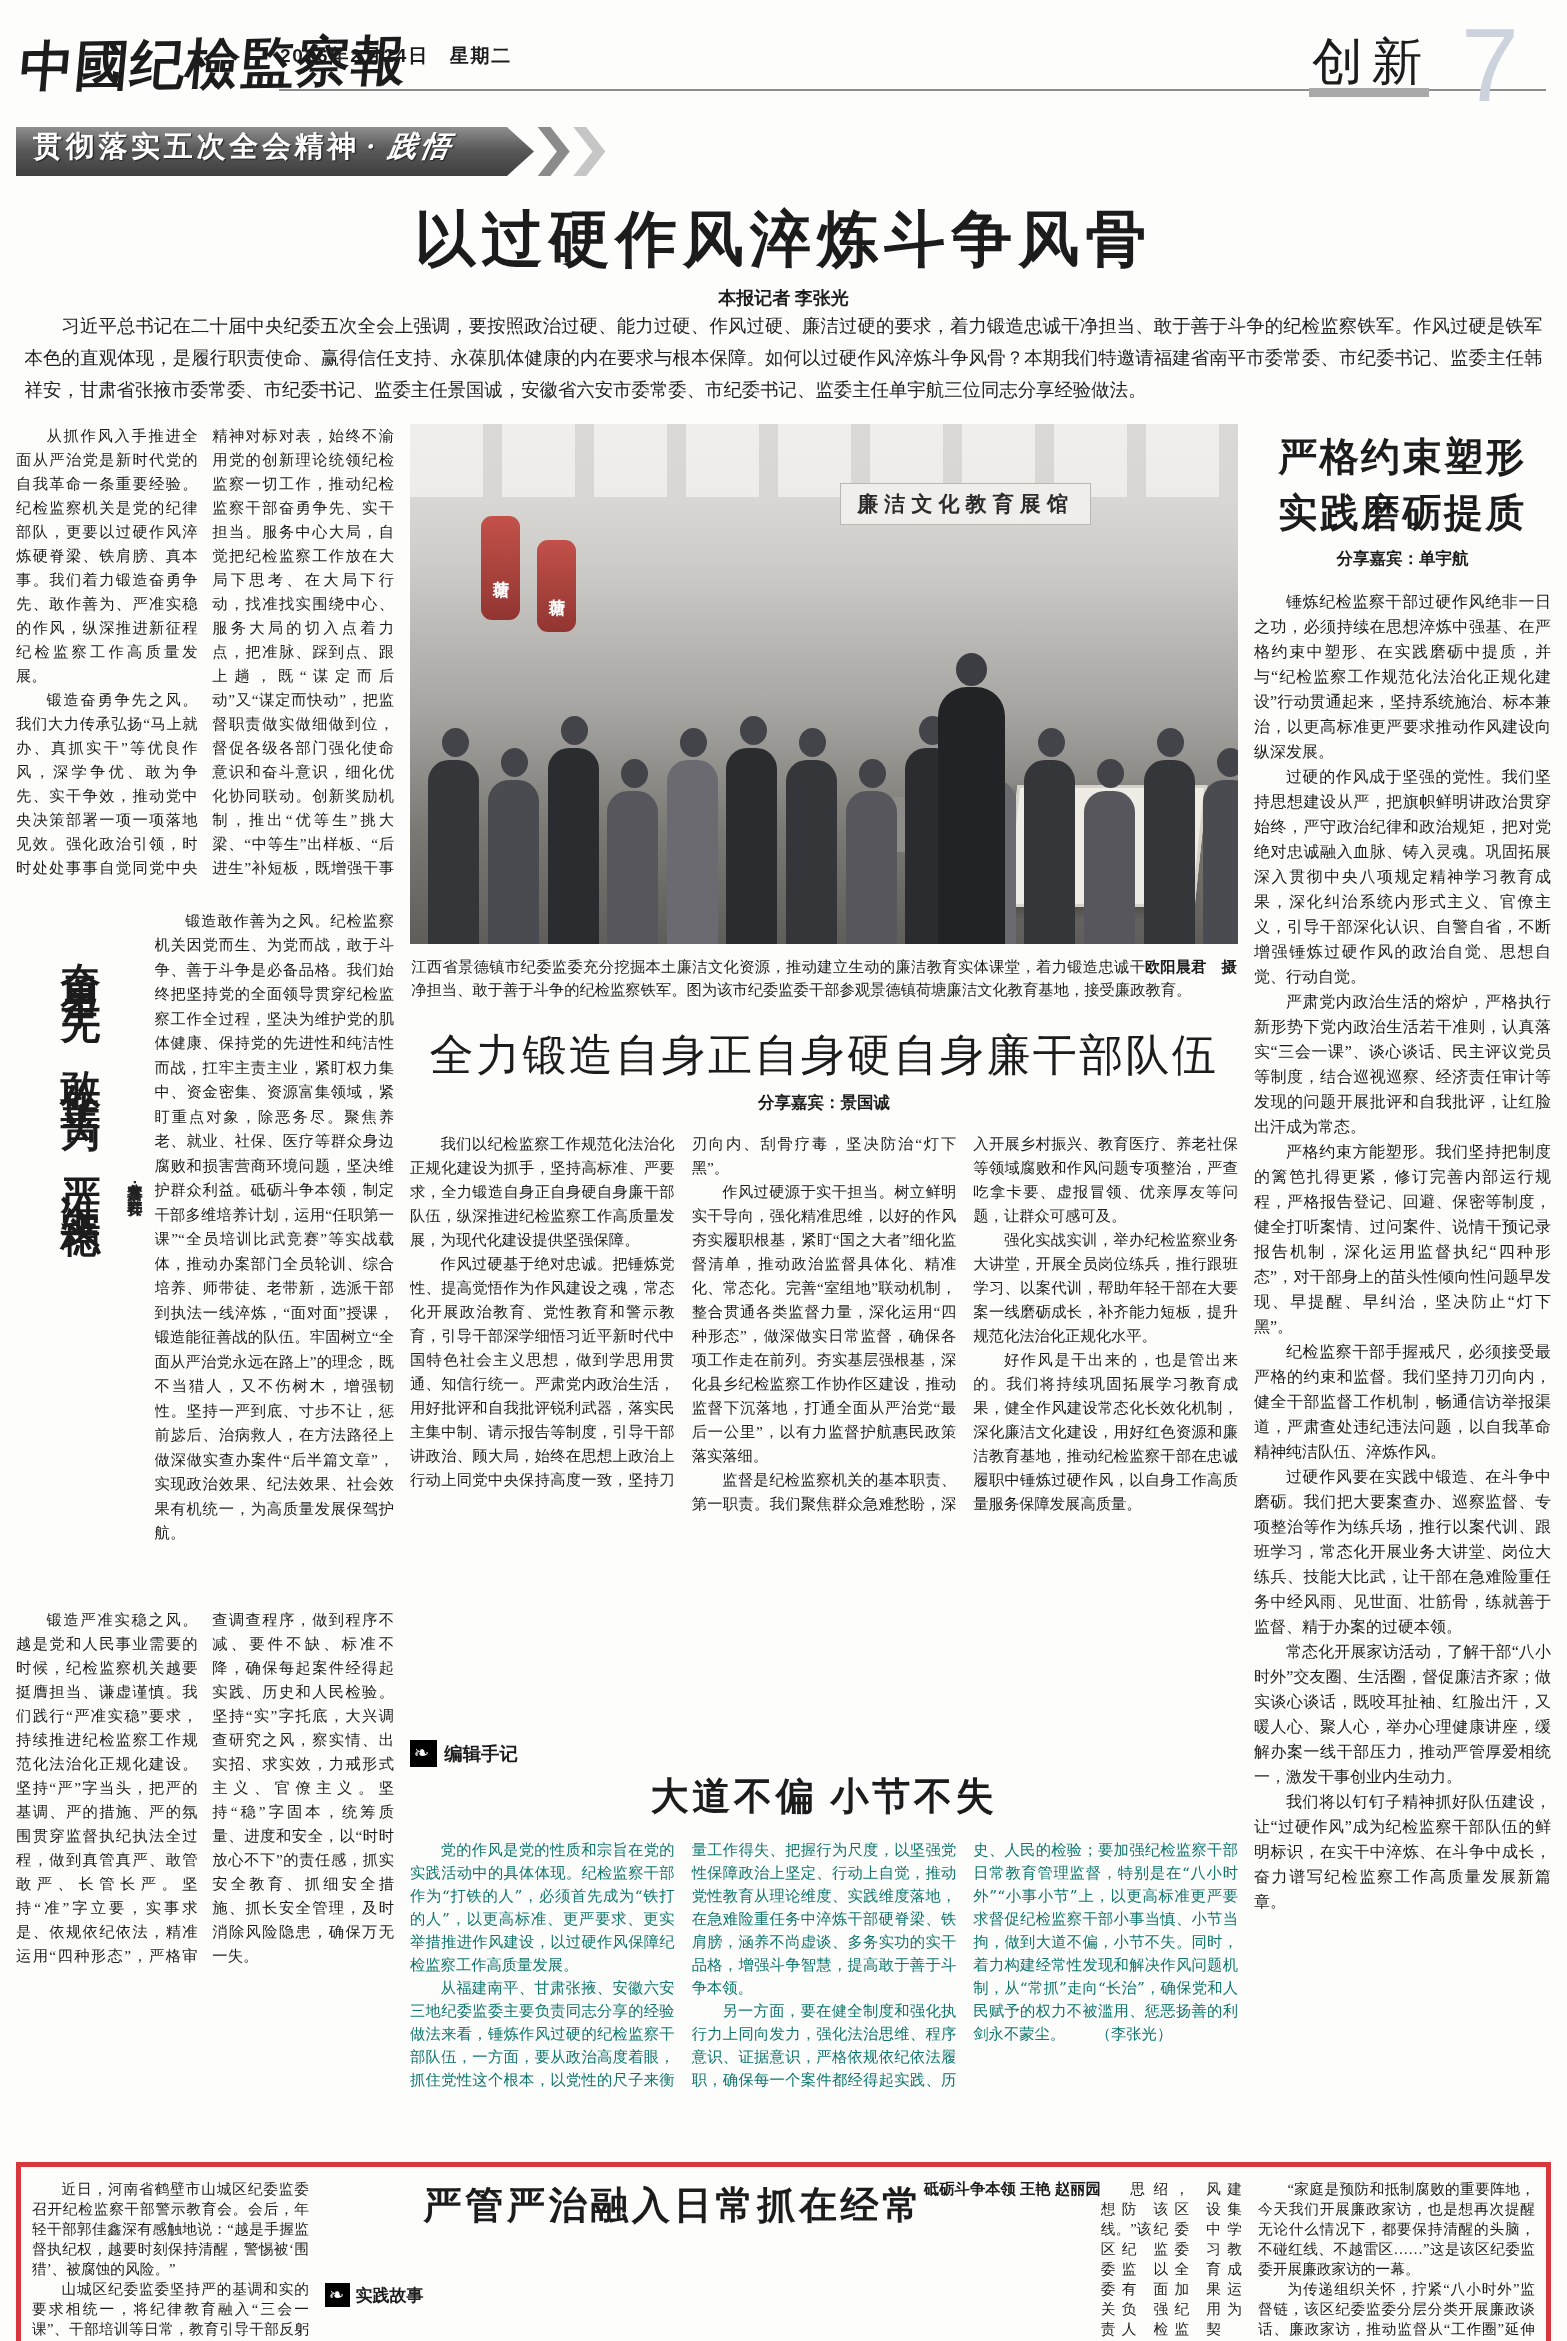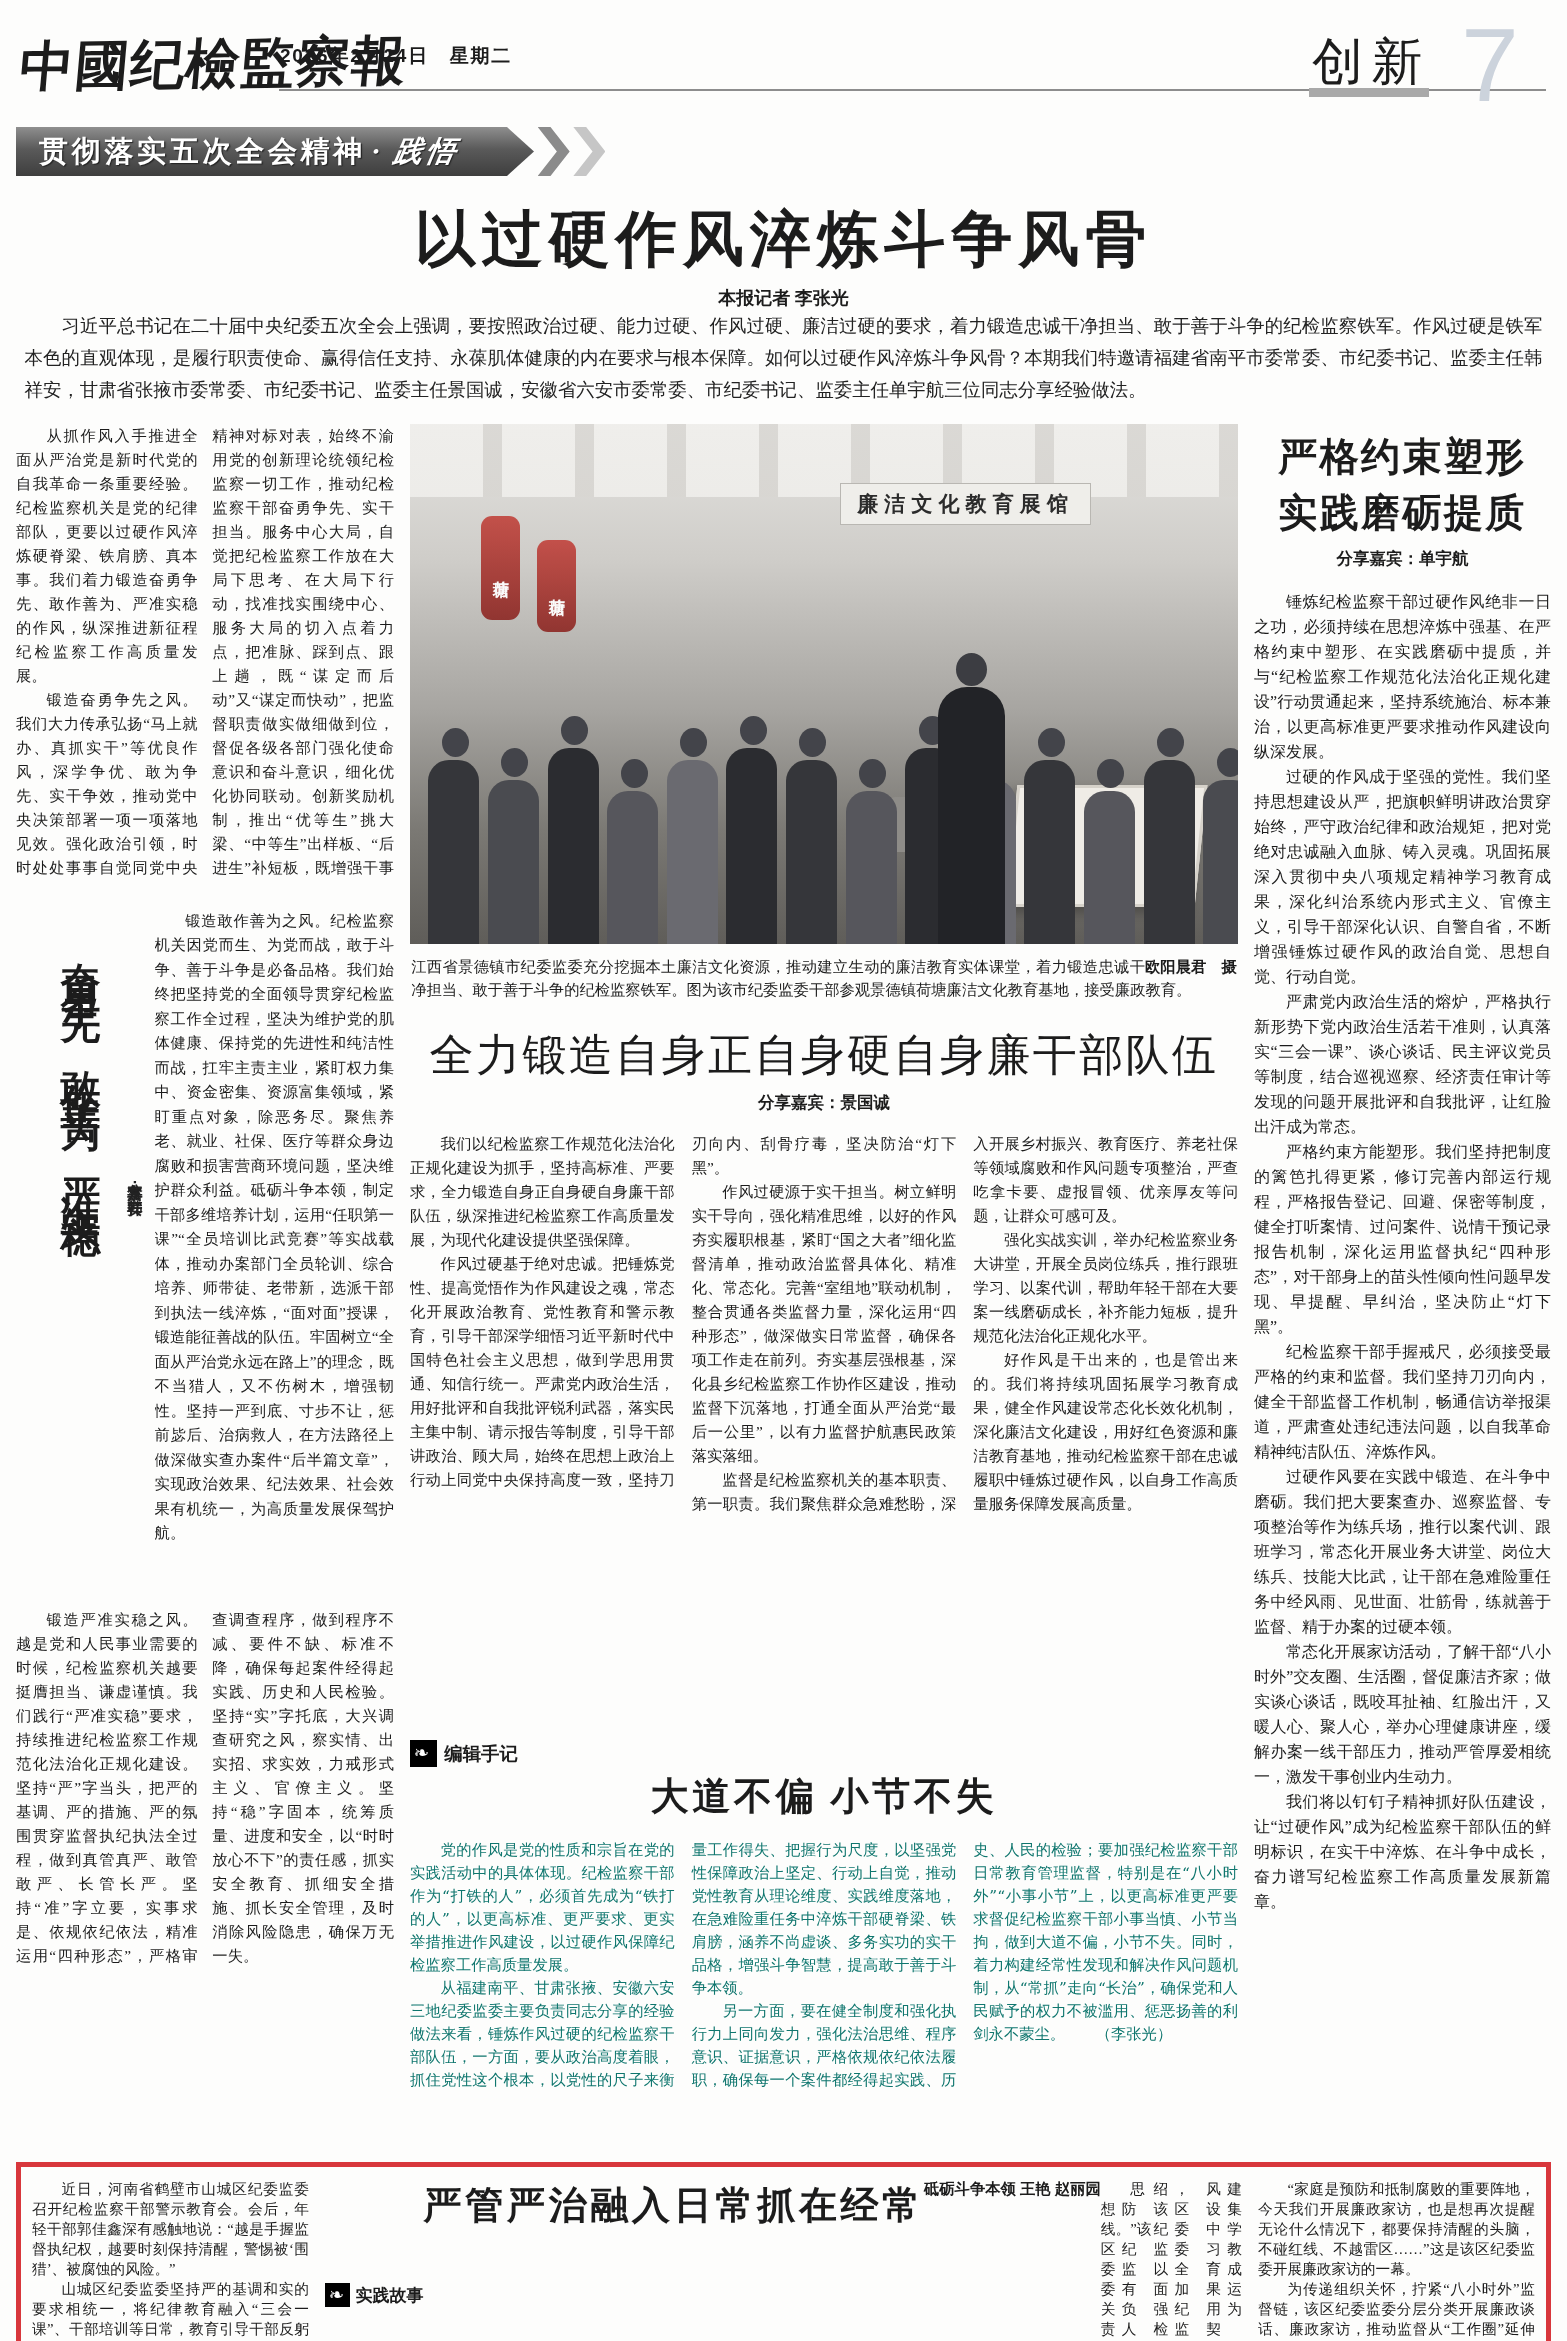--- a/index.html
+++ b/index.html
@@ -13,21 +13,21 @@
   .hdr-date{position:absolute;left:264px;top:26px;font-size:19px;font-weight:700;
             font-family:"Liberation Sans","DejaVu Sans",sans-serif;letter-spacing:1.8px;}
   .hdr-rule{position:absolute;left:263px;right:4.9px;top:72px;height:1.8px;background:#8d8d8d;}
   .hdr-rule-thick{position:absolute;left:1293px;width:120px;top:71px;height:8.6px;background:#a9a9a9;}
   .section-name{position:absolute;left:1296px;top:11px;font-size:51px;letter-spacing:8.6px;font-weight:400;}
   .page-num{position:absolute;left:1445px;top:-11px;font-size:104px;color:#ccd3dc;
             font-family:"Liberation Sans","DejaVu Sans",sans-serif;font-weight:300;}
   
   .banner-row{display:flex;align-items:center;height:53px;margin-top:16px;}
   .banner{height:49px;width:518px;background:linear-gradient(180deg,#8f8f8f 0%,#5a5a5a 45%,#3e3e3e 100%);
-          color:#fff;display:flex;align-items:center;padding-left:23px;box-sizing:border-box;
+          color:#fff;display:flex;padding-left:17px;box-sizing:border-box;
           font-size:29px;font-weight:900;letter-spacing:3.7px;
           clip-path:polygon(0 0,calc(100% - 27px) 0,100% 50%,calc(100% - 27px) 100%,0 100%);
           text-shadow:1.2px 1.2px 1.2px #222;}
   .banner .script{font-style:italic;margin-left:6.1px;transform:skewX(-10deg);display:inline-block;}
   .chev{width:32px;height:49px;margin-left:3.7px;display:inline-block;
         clip-path:polygon(0 0,40% 0,100% 50%,40% 100%,0 100%,60% 50%);}
   .chev1{background:#8b8b8b;}
   .chev2{background:#c6c6c6;}
   
   h1.lead{font-size:61px;margin:21px 0 4.9px 0;text-align:center;font-weight:900;letter-spacing:6.1px;}

